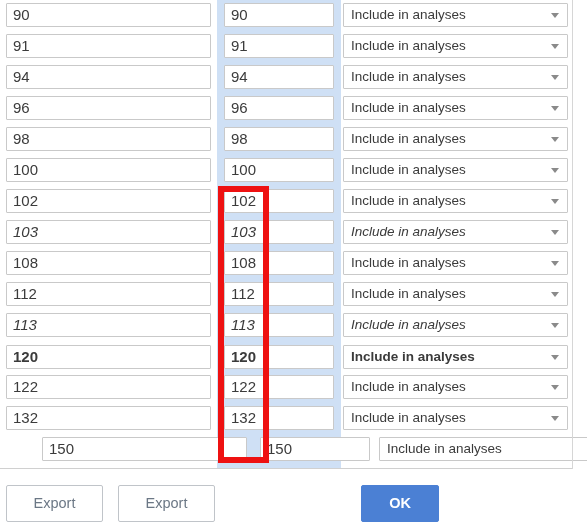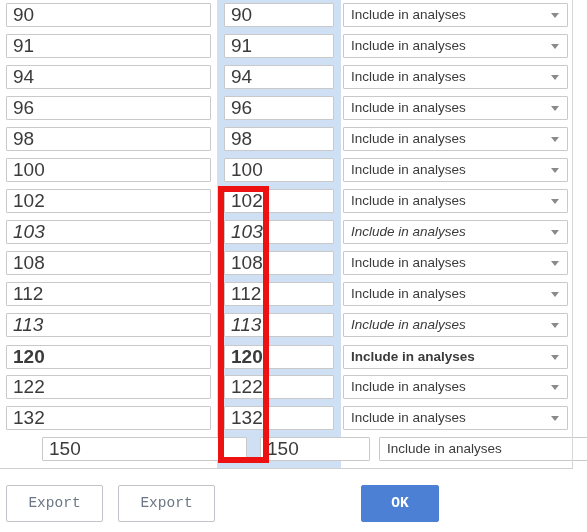--- a/index.html
+++ b/index.html
@@ -70,21 +70,21 @@
     position: absolute;
     top: 3px;
     height: 24px;
     box-sizing: border-box;
     background: #ffffff;
     border: 1px solid #c9c9c9;
     border-radius: 1px;
     padding: 0 16px 0 6px;
     line-height: 22px;
     font-family: "Liberation Sans", sans-serif;
-    font-size: 19px;
+    font-size: 15px;
     color: #3b3b3b;
     white-space: nowrap;
     overflow: hidden;
   }
   .col-a { left: 6px;   width: 205px; }
   .col-b { left: 224px; width: 110px; }
 
   
   .cell-select {
     position: absolute;
@@ -143,21 +143,21 @@
   }
   .btn {
     position: absolute;
     top: 15px;
     height: 37px;
     box-sizing: border-box;
     border: 1px solid #c0c4c9;
     border-radius: 2px;
     background: #ffffff;
     color: #6b7785;
-    font-family: Liberation Mono, monospace;
+    font-family: Liberation Sans, sans-serif;
     font-size: 14.5px;
     text-align: center;
     line-height: 35px;
     cursor: pointer;
     white-space: nowrap;
   }
   .btn.primary {
     background: #4b80d4;
     border: 1px solid #4b80d4;
     color: #ffffff;

